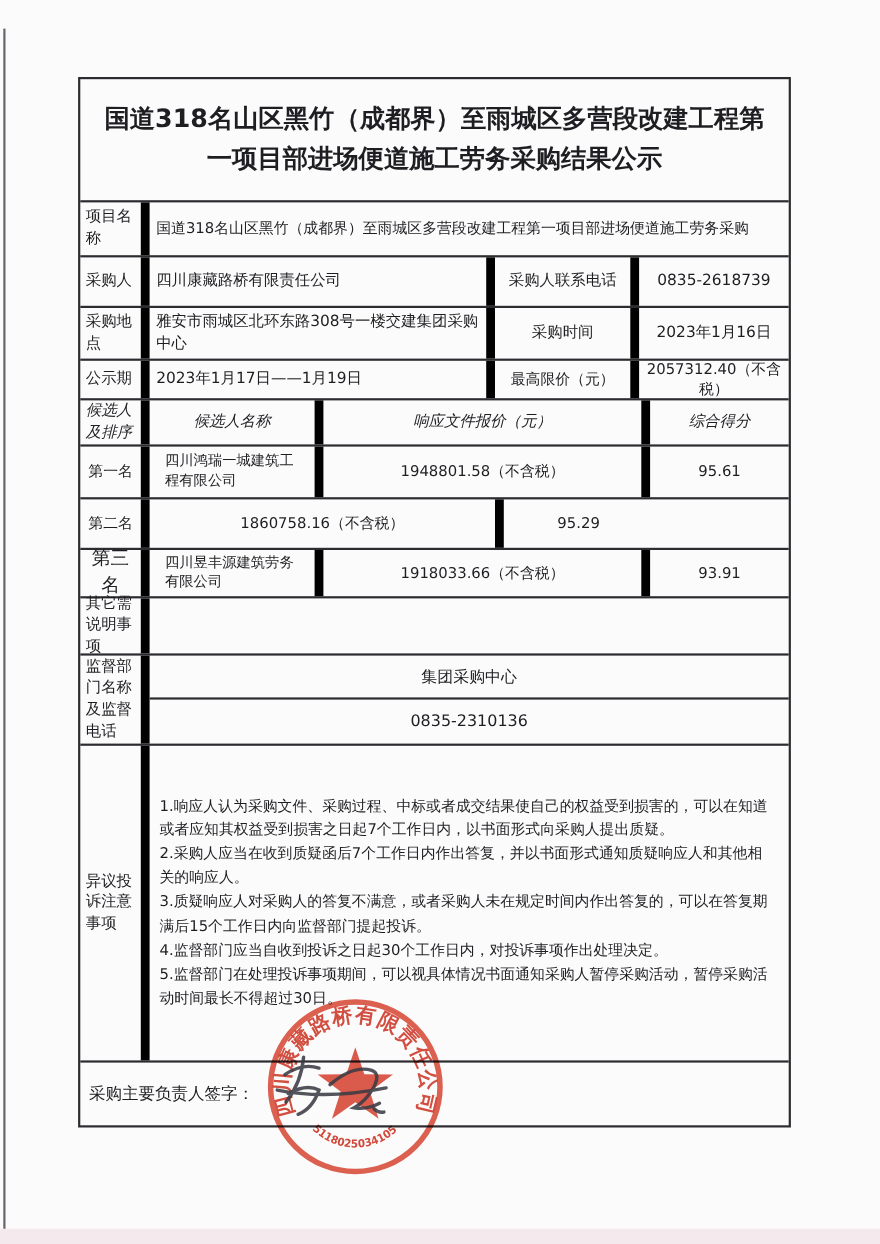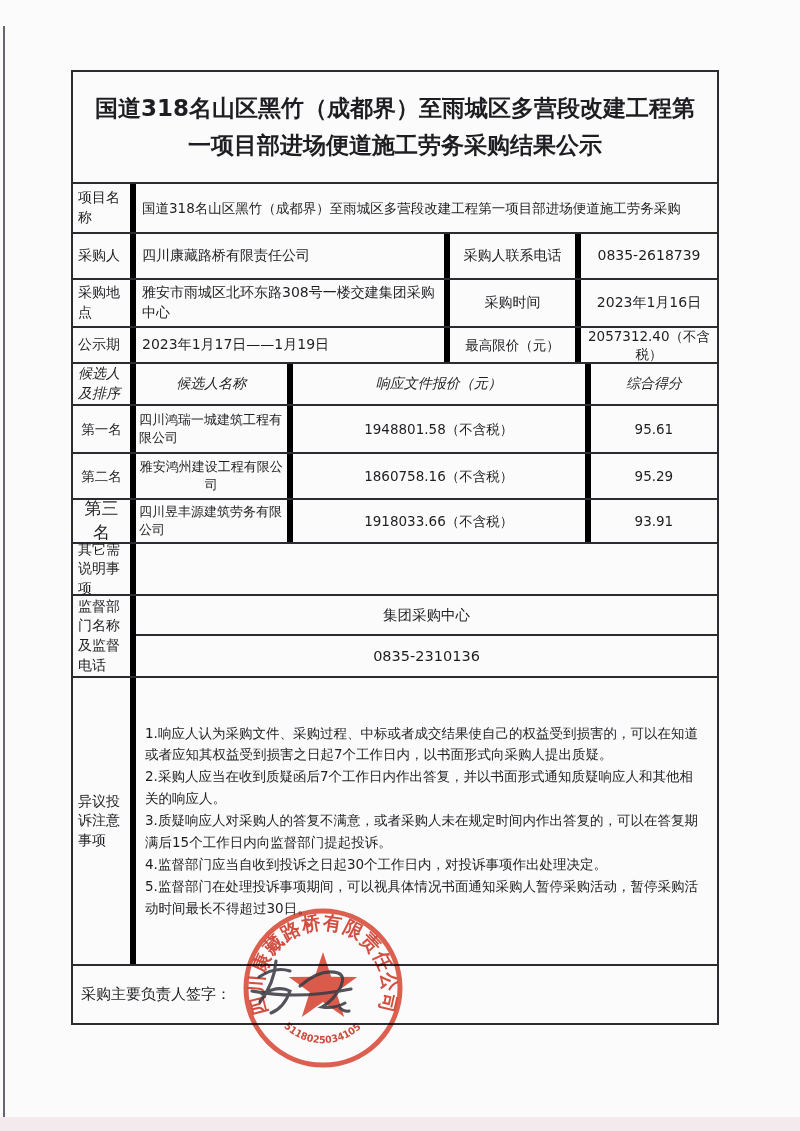--- a/index.html
+++ b/index.html
@@ -14,21 +14,21 @@
   .page-edge { position:absolute; left:3px; top:26px; width:2px; height:1100px; background:#66656d; }
   .bottom-band { position:absolute; left:0; bottom:0; width:100%; height:14px; background:#f4e9ec; }
 
   .tbl {
     position:absolute; left:71px; top:70px; width:648px;
     border:2px solid #2c2c30;
   }
   .row { display:flex; border-bottom:2px solid #2c2c30; }
   .row:last-child { border-bottom:none; }
   .cell {
-    border-right:6px solid #000000;
+    border-right:8px solid #000000;
     display:flex; align-items:center;
     padding:3px 6px; font-size:14px; line-height:1.4;
   }
   .cell:last-child { border-right:none; }
   .c-label { width:63px; padding:3px 5px; flex-shrink:0; }
   .center { justify-content:center; text-align:center; }
   .grow { flex:1; }
 
   .title-row { height:112px; }
   .title-cell {
@@ -45,21 +45,21 @@
   .h-r2 { height:46px; }
   .h-r3 { height:44px; }
   .h-other { height:52px; }
   .h-sup { height:82px; }
   .h-obj { height:288px; }
   .h-sig { height:57px; }
 
   .c-val { width:314px; }
   .c-sub { width:131px; }
   .c-last { width:136px; }
-  .c-name { width:169px; padding:3px 3px; font-size:13px; }
+  .c-name { width:169px; padding:3px 14px; font-size:13px; }
   .c-price { width:322px; }
   .small2 { font-size:13.5px; line-height:1.35; }
 
   .sup-right { flex:1; display:flex; flex-direction:column; }
   .sup-a { height:40px; border-bottom:2px solid #2c2c30; display:flex; align-items:center; justify-content:center; font-size:14.5px; }
   .sup-b { flex:1; display:flex; align-items:center; justify-content:center; font-size:14.5px; }
 
   .obj-text {
     flex:1; padding:8px 12px 8px 9px; font-size:13.5px; line-height:1.62;
     display:flex; flex-direction:column; justify-content:center;
@@ -117,21 +117,20 @@
 
   <div class="row h-r1">
     <div class="cell c-label center" style="font-size:13.5px;">第一名</div>
     <div class="cell c-name">四川鸿瑞一城建筑工程有限公司</div>
     <div class="cell c-price center small2">1948801.58（不含税）</div>
     <div class="cell c-last center small2">95.61</div>
   </div>
 
   <div class="row h-r2">
     <div class="cell c-label center" style="font-size:13.5px;">第二名</div>
-    <div class="cell c-name center">雅安鸿州建设工程有限公司</div>
     <div class="cell c-price center small2">1860758.16（不含税）</div>
     <div class="cell c-last center small2">95.29</div>
   </div>
 
   <div class="row h-r3">
     <div class="cell c-label center" style="font-size:17px;">第三名</div>
     <div class="cell c-name">四川昱丰源建筑劳务有限公司</div>
     <div class="cell c-price center small2">1918033.66（不含税）</div>
     <div class="cell c-last center small2">93.91</div>
   </div>

